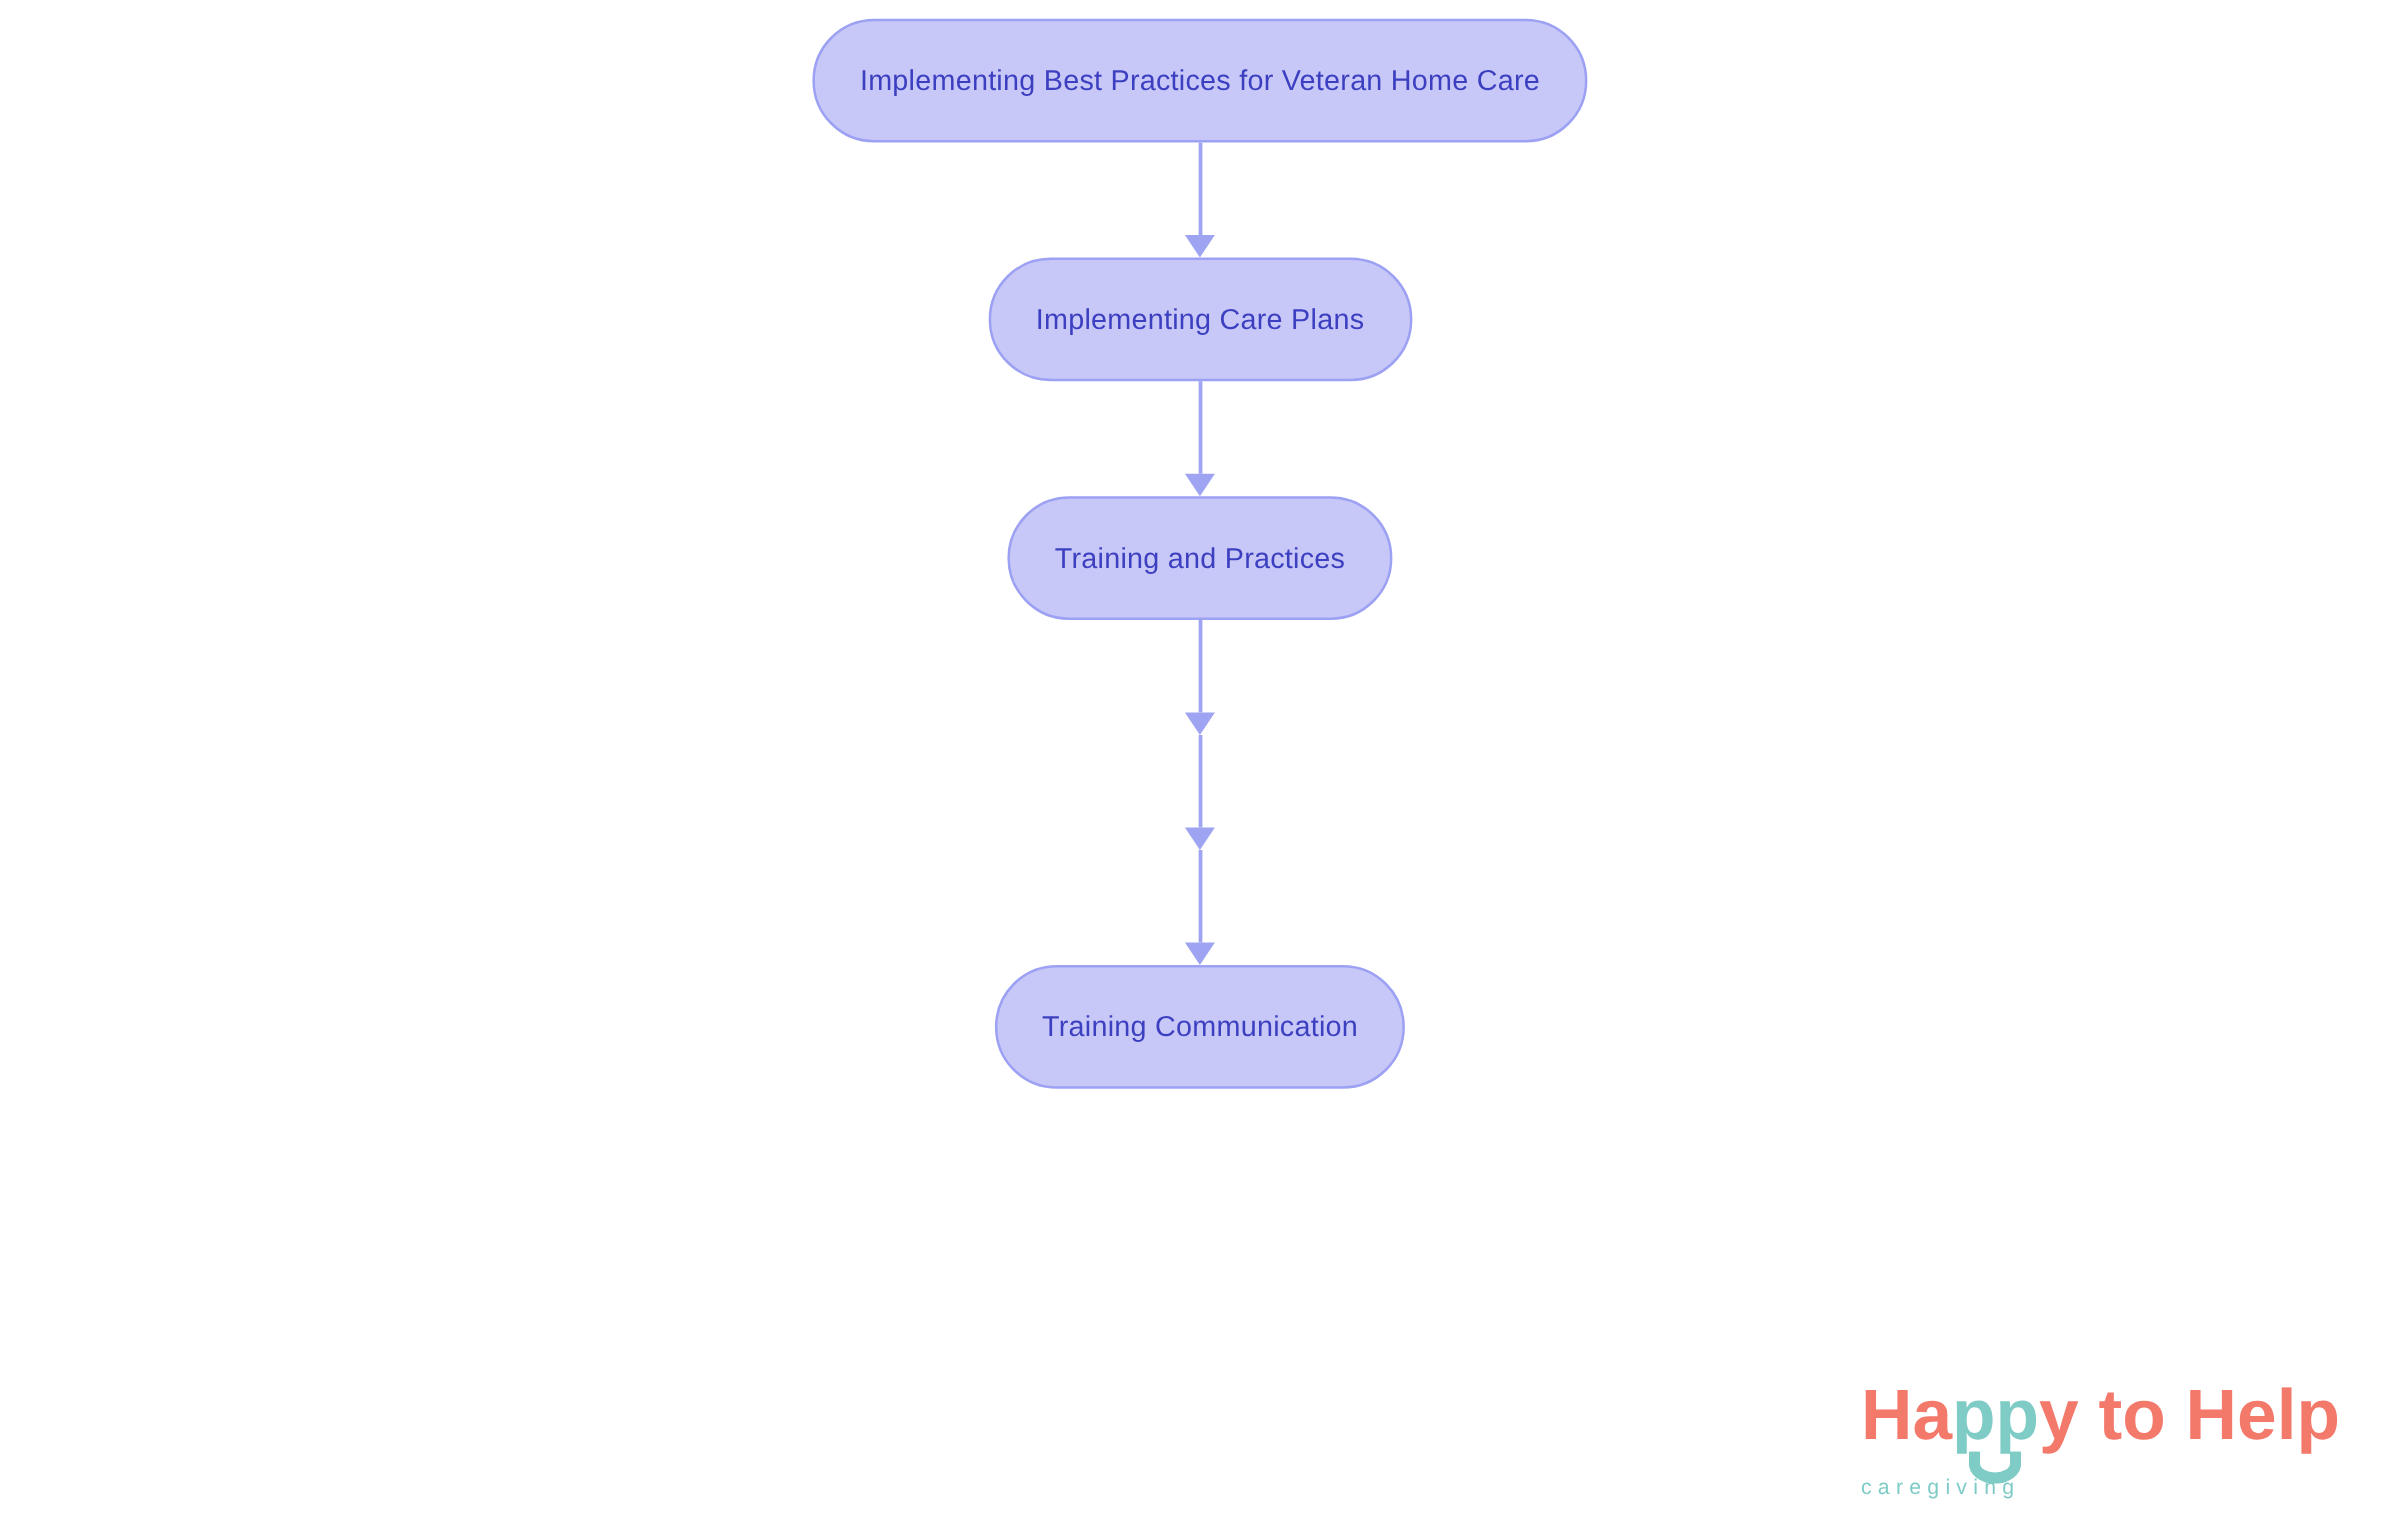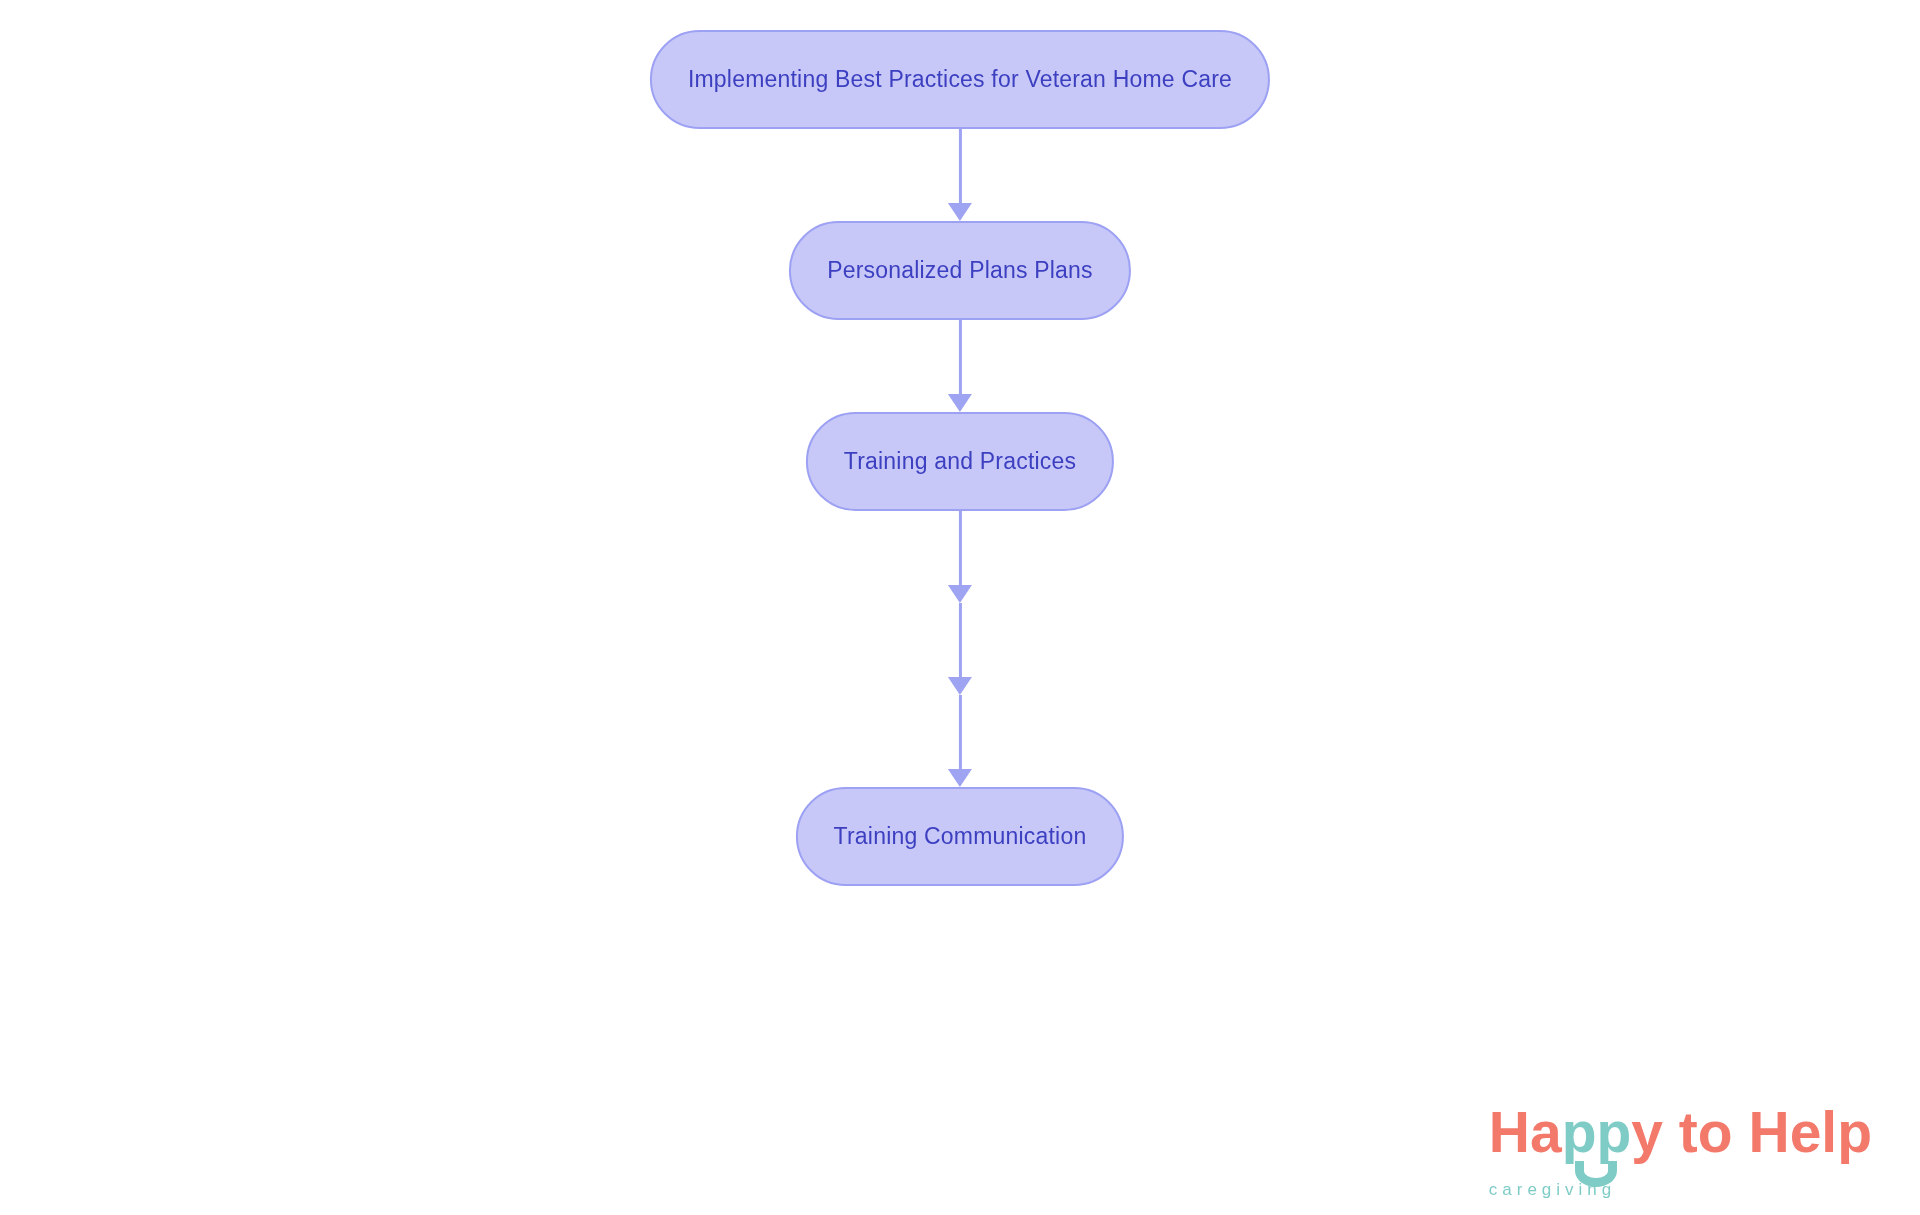--- a/index.html
+++ b/index.html
@@ -6,21 +6,21 @@
     --node-fill:#c7c8f8; --node-border:#9da1f3; --node-text:#3c3fc0; --arrow:#9ea3f2;
     --coral:#f3796b; --teal:#7fccc7;
   }
   * { margin:0; padding:0; box-sizing:border-box; }
   html, body { background:#ffffff; }
   body {
     width:1920px; height:1215px; position:relative; overflow:hidden;
     font-family:"Liberation Sans", sans-serif;
   }
   .flow {
-    position:absolute; top:30px; left:50%; transform:translateX(-50%);
+    position:absolute; top:15px; left:50%; transform:translateX(-50%);
     display:flex; flex-direction:column; align-items:center;
   }
   .node {
     height:99px; padding:0 36px; white-space:nowrap;
     background:var(--node-fill); border:2px solid var(--node-border);
     border-radius:50px; display:flex; align-items:center; justify-content:center;
     color:var(--node-text); font-size:23px; letter-spacing:0.2px;
   }
   .arrow { height:92px; display:flex; flex-direction:column; align-items:center; }
   .arrow-line { width:3px; flex:1 1 auto; background:var(--arrow); }
@@ -52,21 +52,21 @@
 
 <div class="flow">
 
   <div class="node">Implementing Best Practices for Veteran Home Care</div>
 
   <div class="arrow">
     <div class="arrow-line"></div>
     <div class="arrow-head"></div>
   </div>
 
-  <div class="node">Personalized Plans Plans</div>
+  <div class="node">Implementing Care Plans</div>
 
   <div class="arrow">
     <div class="arrow-line"></div>
     <div class="arrow-head"></div>
   </div>
 
   <div class="node">Training and Practices</div>
 
   <div class="arrow">
     <div class="arrow-line"></div>

